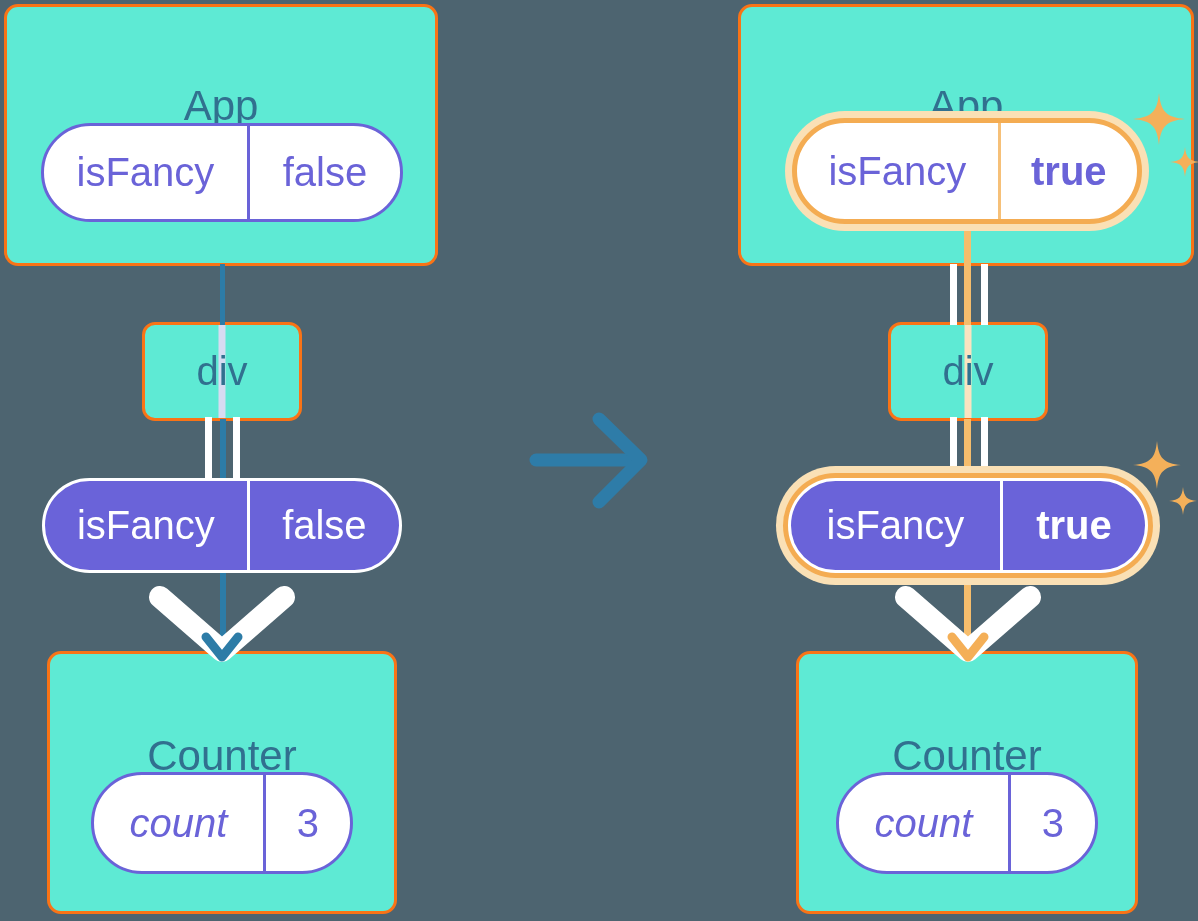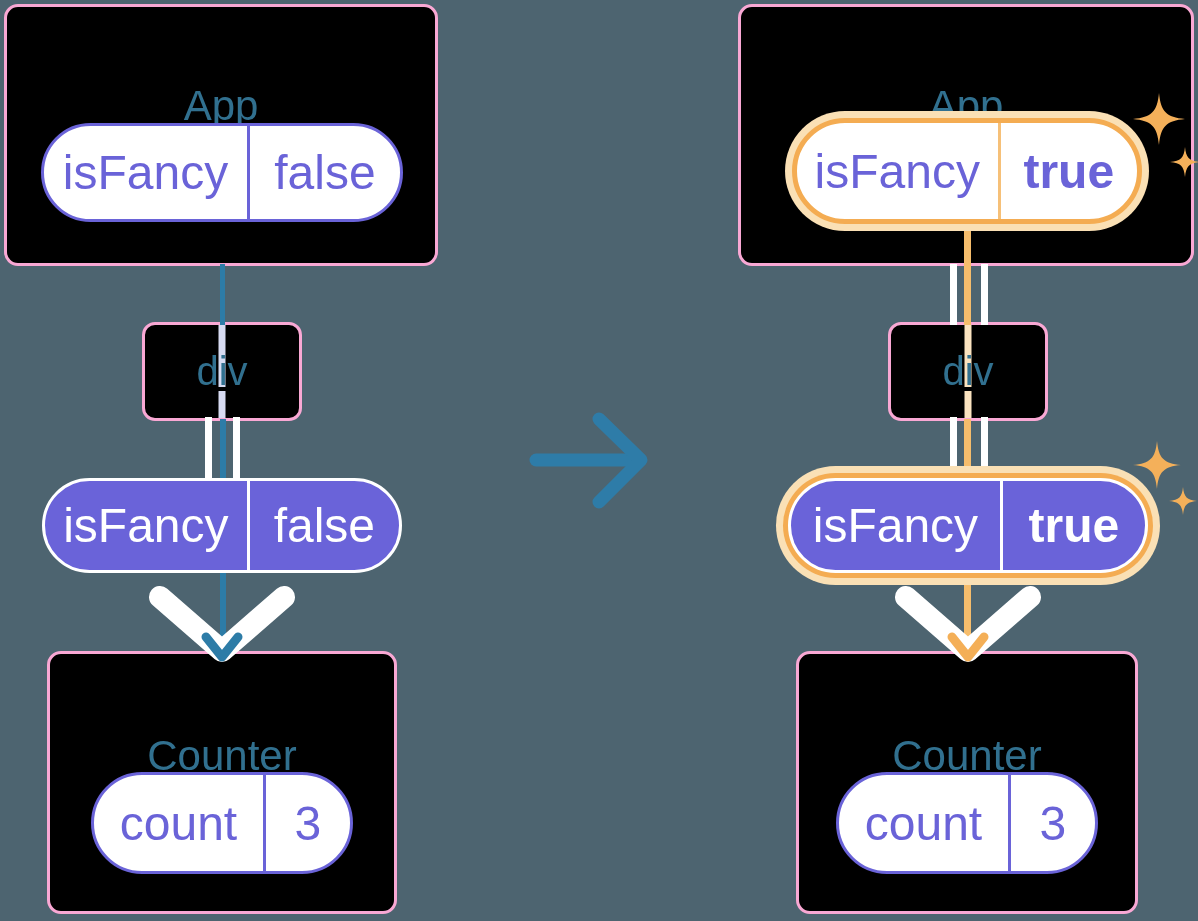--- a/index.html
+++ b/index.html
@@ -8,25 +8,24 @@
     position: relative;
     width: 1198px;
     height: 921px;
     background: #4D6470;
     overflow: hidden;
     font-family: "Liberation Sans", "DejaVu Sans", sans-serif;
   }
   
   .card {
     position: absolute;
-    background: #000000;
-    border: 3px solid #f9a8d4;
+    background: #5eead4;
+    border: 3px solid #f97316;
     border-radius: 14px;
     z-index: 1;
-    text-decoration: underline;
   }
   .app-card-left     { left: 4px;   top: 4px;   width: 434px; height: 262px; }
   .app-card-right    { left: 738px; top: 4px;   width: 456px; height: 262px; }
   .div-card-left     { left: 142px; top: 322px; width: 160px; height: 99px; border-radius: 13px; }
   .div-card-right    { left: 888px; top: 322px; width: 160px; height: 99px; border-radius: 13px; }
   .counter-card-left { left: 47px;  top: 651px; width: 350px; height: 263px; }
   .counter-card-right{ left: 796px; top: 651px; width: 342px; height: 263px; }
 
   .div-card-left, .div-card-right {
     display: flex; align-items: center; justify-content: center;
@@ -51,21 +50,21 @@
   .app-title-left     { left: 4px;   width: 434px; top: 49px; }
   .app-title-right    { left: 738px; width: 456px; top: 49px; }
   .counter-title-left { left: 47px;  width: 350px; top: 699px; }
   .counter-title-right{ left: 796px; width: 342px; top: 699px; }
 
   
   .pill {
     position: absolute; z-index: 5;
     display: flex; align-items: stretch;
     border-radius: 999px;
-    font-size: 48px;
+    font-size: 40px;
     overflow: hidden;
   }
   .pill .cell {
     display: flex; align-items: center; justify-content: center;
   }
   .pill .cell.name  { width: 57%; }
   .pill .cell.value { width: 43%; }
 
   .pill.outline {
     background: #FFFFFF;
@@ -98,21 +97,21 @@
   .passed-pill-right {
     left: 788px; top: 478px; width: 360px; height: 95px;
     border-width: 4px;
     box-shadow: 0 0 0 5px #F4AC52, 0 0 0 12px #FAE0B5;
   }
   .passed-pill-right .cell.name  { width: 59%; }
   .passed-pill-right .cell.value { width: 41%; }
 
   .count-pill-left  { left: 91px;  top: 772px; width: 262px; height: 102px; border-width: 2.5px; }
   .count-pill-right { left: 836px; top: 772px; width: 262px; height: 102px; border-width: 2.5px; }
-  .count-pill-left  .cell.name, .count-pill-right .cell.name  { width: 66%; }
+  .count-pill-left  .cell.name, .count-pill-right .cell.name  { width: 66%; font-style: italic; }
   .count-pill-left  .cell.value, .count-pill-right .cell.value { width: 34%; }
 
   .bold { font-weight: 700; }
 
   
   svg.overlay {
     position: absolute; left: 0; top: 0; z-index: 4;
   }
 </style>
 </head>

